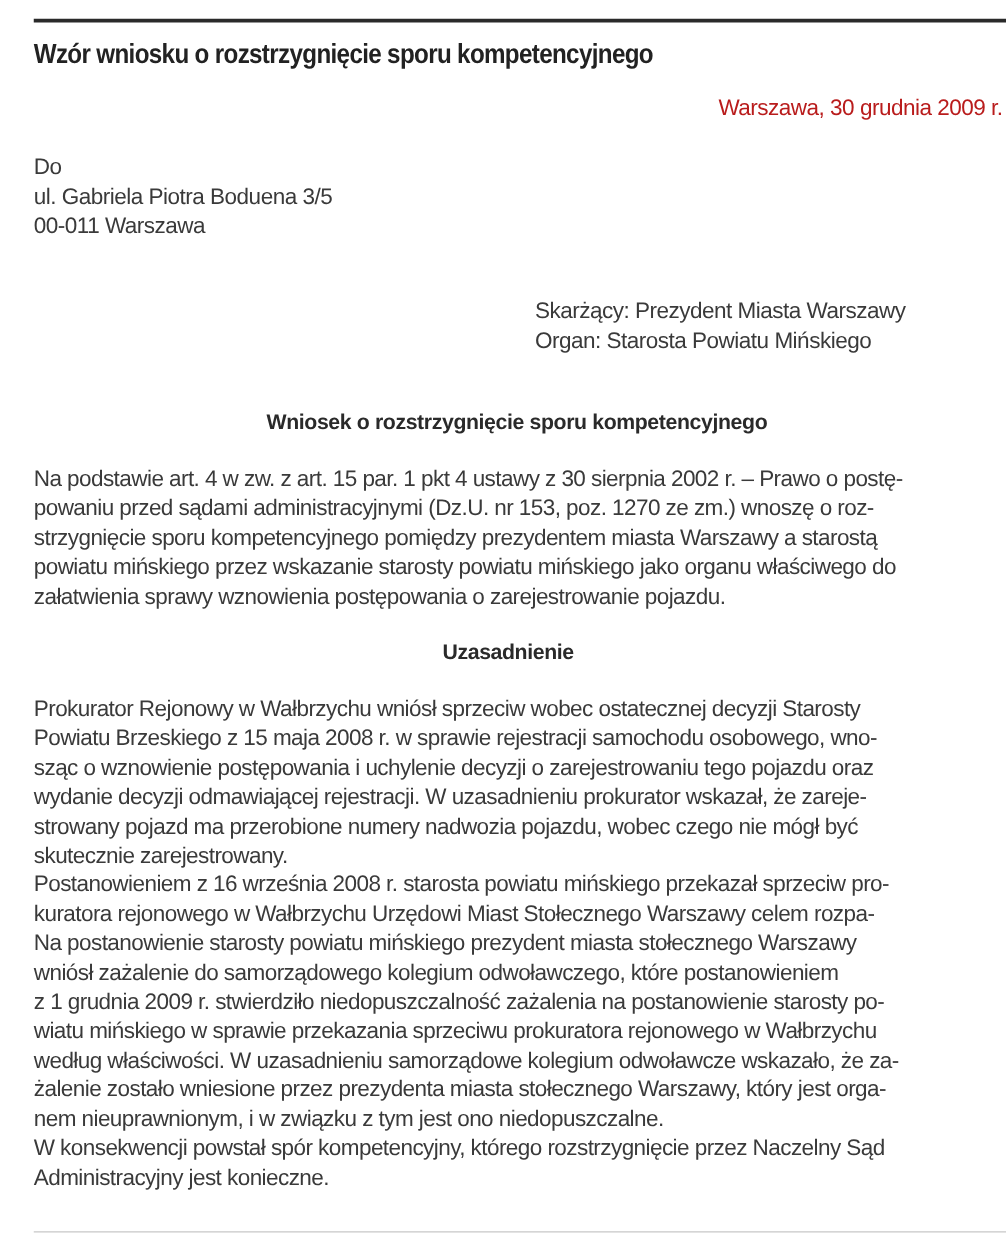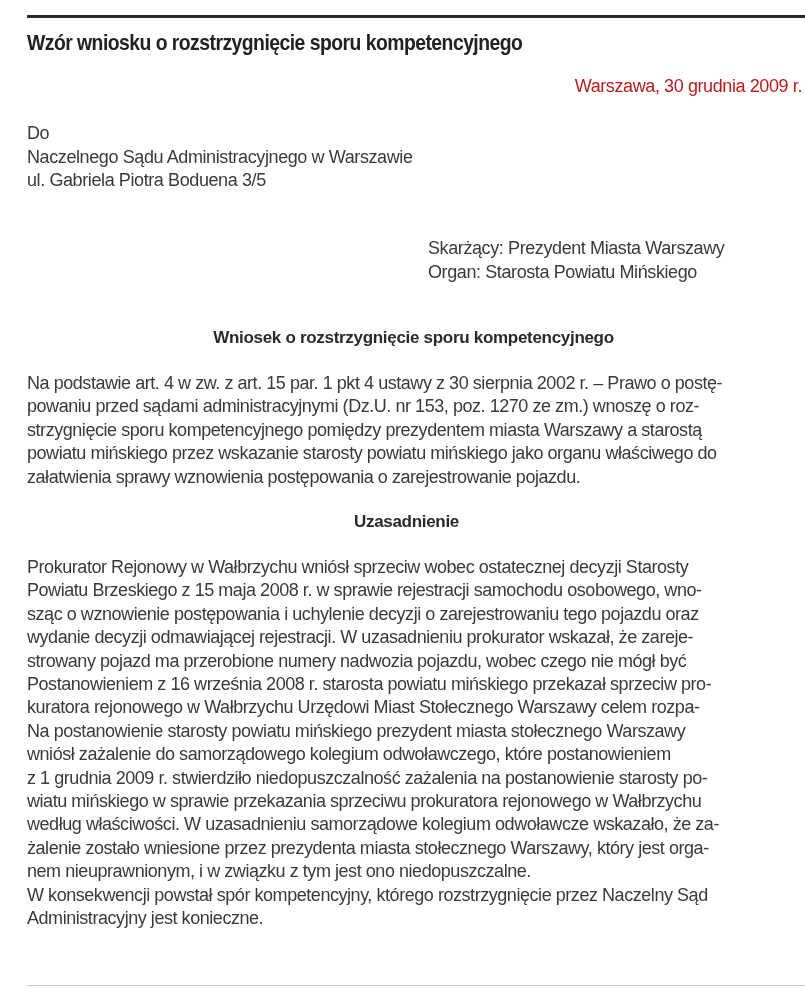--- a/index.html
+++ b/index.html
@@ -101,22 +101,22 @@
 <body>
 
 <div class="top-rule"></div>
 
 <h1 class="doc-title" style="margin:0;">Wzór wniosku o rozstrzygnięcie sporu kompetencyjnego</h1>
 
 <div class="place-date">Warszawa, 30 grudnia 2009 r.</div>
 
 <div class="recipient">
   <div>Do</div>
-  <div>Naczelnego Sądu Administracyjnego w Warszawie</div>
   <div>ul. Gabriela Piotra Boduena 3/5</div>
+  <div>00-011 Warszawa</div>
 </div>
 
 <div class="parties">
   <div>Skarżący: Prezydent Miasta Warszawy</div>
   <div>Organ: Starosta Powiatu Mińskiego</div>
 </div>
 
 <div class="section-heading h-wniosek">Wniosek o rozstrzygnięcie sporu kompetencyjnego</div>
 
 <div class="body-block block-1">
@@ -128,20 +128,21 @@
 </div>
 
 <div class="section-heading h-uzasadnienie">Uzasadnienie</div>
 
 <div class="body-block block-2">
   <div>Prokurator Rejonowy w Wałbrzychu wniósł sprzeciw wobec ostatecznej decyzji Starosty</div>
   <div>Powiatu Brzeskiego z 15 maja 2008 r. w sprawie rejestracji samochodu osobowego, wno-</div>
   <div>sząc o wznowienie postępowania i uchylenie decyzji o zarejestrowaniu tego pojazdu oraz</div>
   <div>wydanie decyzji odmawiającej rejestracji. W uzasadnieniu prokurator wskazał, że zareje-</div>
   <div>strowany pojazd ma przerobione numery nadwozia pojazdu, wobec czego nie mógł być</div>
+  <div>skutecznie zarejestrowany.</div>
   <div>Postanowieniem z 16 września 2008 r. starosta powiatu mińskiego przekazał sprzeciw pro-</div>
   <div>kuratora rejonowego w Wałbrzychu Urzędowi Miast Stołecznego Warszawy celem rozpa-</div>
   <div>Na postanowienie starosty powiatu mińskiego prezydent miasta stołecznego Warszawy</div>
   <div>wniósł zażalenie do samorządowego kolegium odwoławczego, które postanowieniem</div>
   <div>z 1 grudnia 2009 r. stwierdziło niedopuszczalność zażalenia na postanowienie starosty po-</div>
   <div>wiatu mińskiego w sprawie przekazania sprzeciwu prokuratora rejonowego w Wałbrzychu</div>
   <div>według właściwości. W uzasadnieniu samorządowe kolegium odwoławcze wskazało, że za-</div>
   <div>żalenie zostało wniesione przez prezydenta miasta stołecznego Warszawy, który jest orga-</div>
   <div>nem nieuprawnionym, i w związku z tym jest ono niedopuszczalne.</div>
   <div>W konsekwencji powstał spór kompetencyjny, którego rozstrzygnięcie przez Naczelny Sąd</div>

